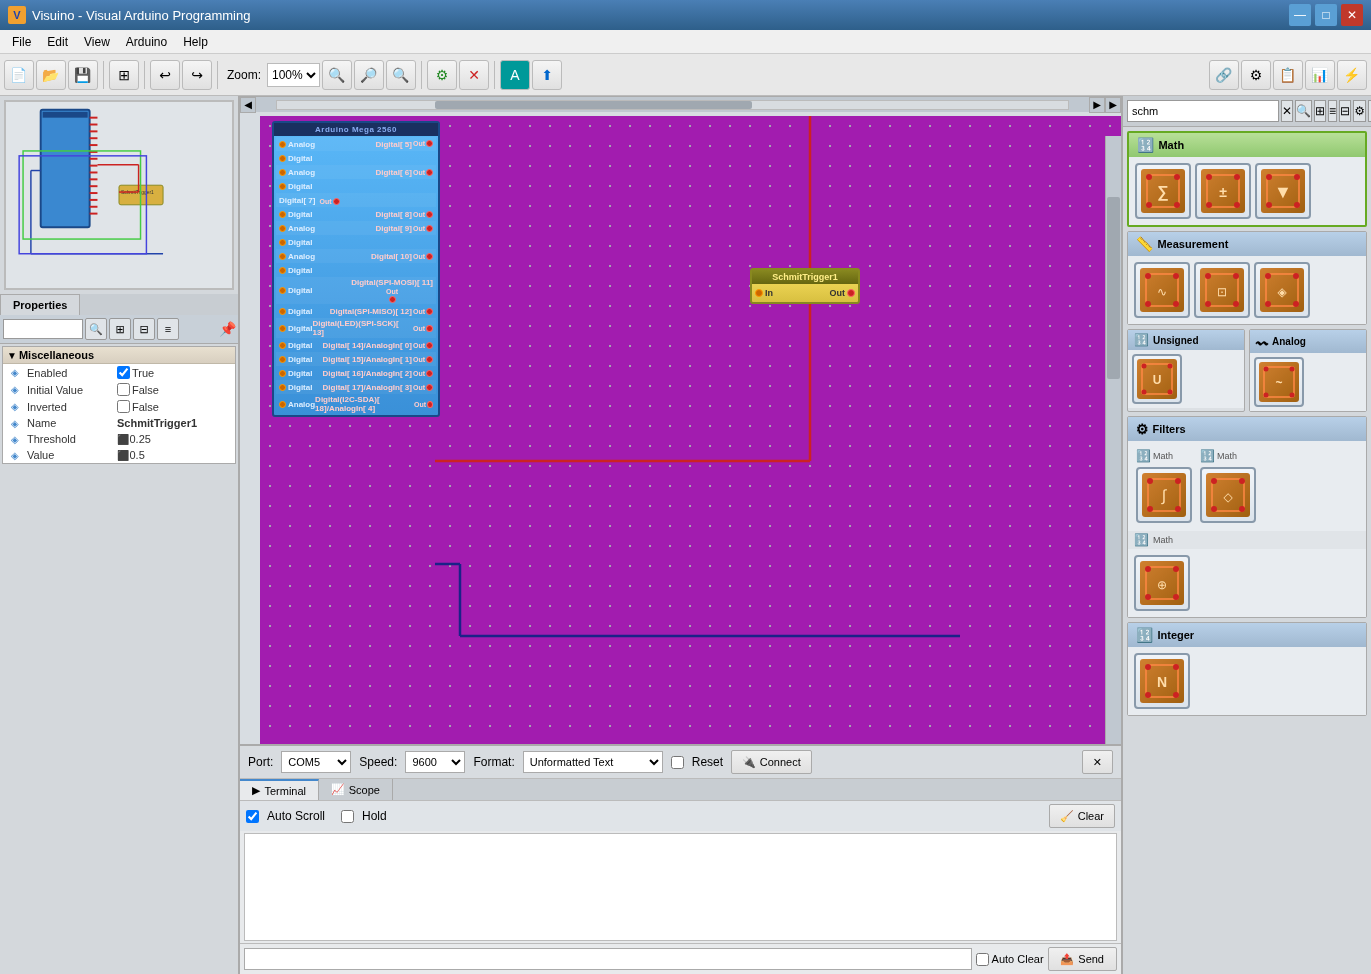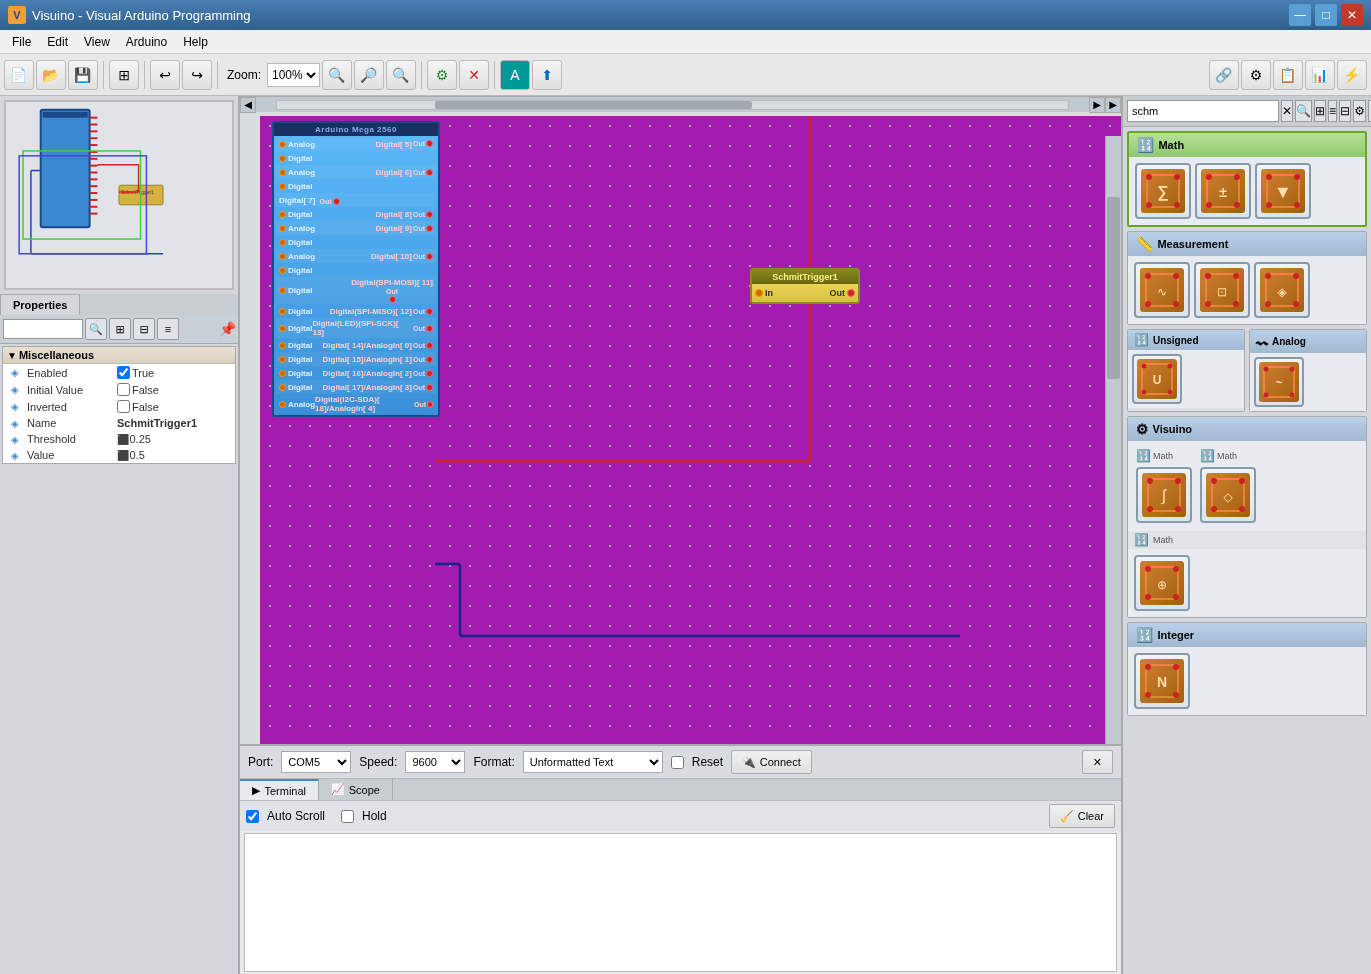--- a/index.html
+++ b/index.html
@@ -562,20 +562,31 @@
         <input type="checkbox" style="margin-left: 8px;">
         <span>Hold</span>
         <button class="clear-btn">
           <span>🧹</span>
           <span>Clear</span>
         </button>
       </div>
 
       <div class="serial-content" style="flex:1; min-height:100px; background:white;"></div>
 
+      <div class="serial-input-row">
+        <input type="text" class="serial-text-input" placeholder="" style="">
+        <div class="autoclear-checkbox">
+          <input type="checkbox" style="">
+          <span>Auto Clear</span>
+        </div>
+        <button class="send-btn">
+          <span>📤</span>
+          <span>Send</span>
+        </button>
+      </div>
     </div>
   </div>
 
   <div class="right-panel">
 
     <div class="search-bar">
       <input type="text" class="search-box" value="schm" style="">
       <button class="search-icon-btn">✕</button>
       <button class="search-icon-btn">🔍</button>
       <button class="search-icon-btn">⊞</button>
@@ -715,21 +726,21 @@
                 </svg>
             </div>
           </div>
         </div>
       </div>
     </div>
 
     <div class="palette-section">
       <div class="palette-header">
         <span style="font-size:14px;">⚙</span>
-        <span>Visuino</span>
+        <span>Filters</span>
       </div>
       <div class="palette-grid">
         <div style="display:flex; flex-direction:column; gap:3px; padding:2px;">
           <div style="font-size:9px; color:#555; margin-bottom:1px; display:flex;align-items:center;gap:2px;">
             <span style="font-size:12px;">🔢</span>
             <span>Math</span>
           </div>
           <div class="palette-item">
             <div style="width:44px; height:44px; background:linear-gradient(135deg,#d08030,#a06010); border-radius:3px; display:flex;align-items:center;justify-content:center;">
               <svg width="36" height="36" viewBox="0 0 36 36">

